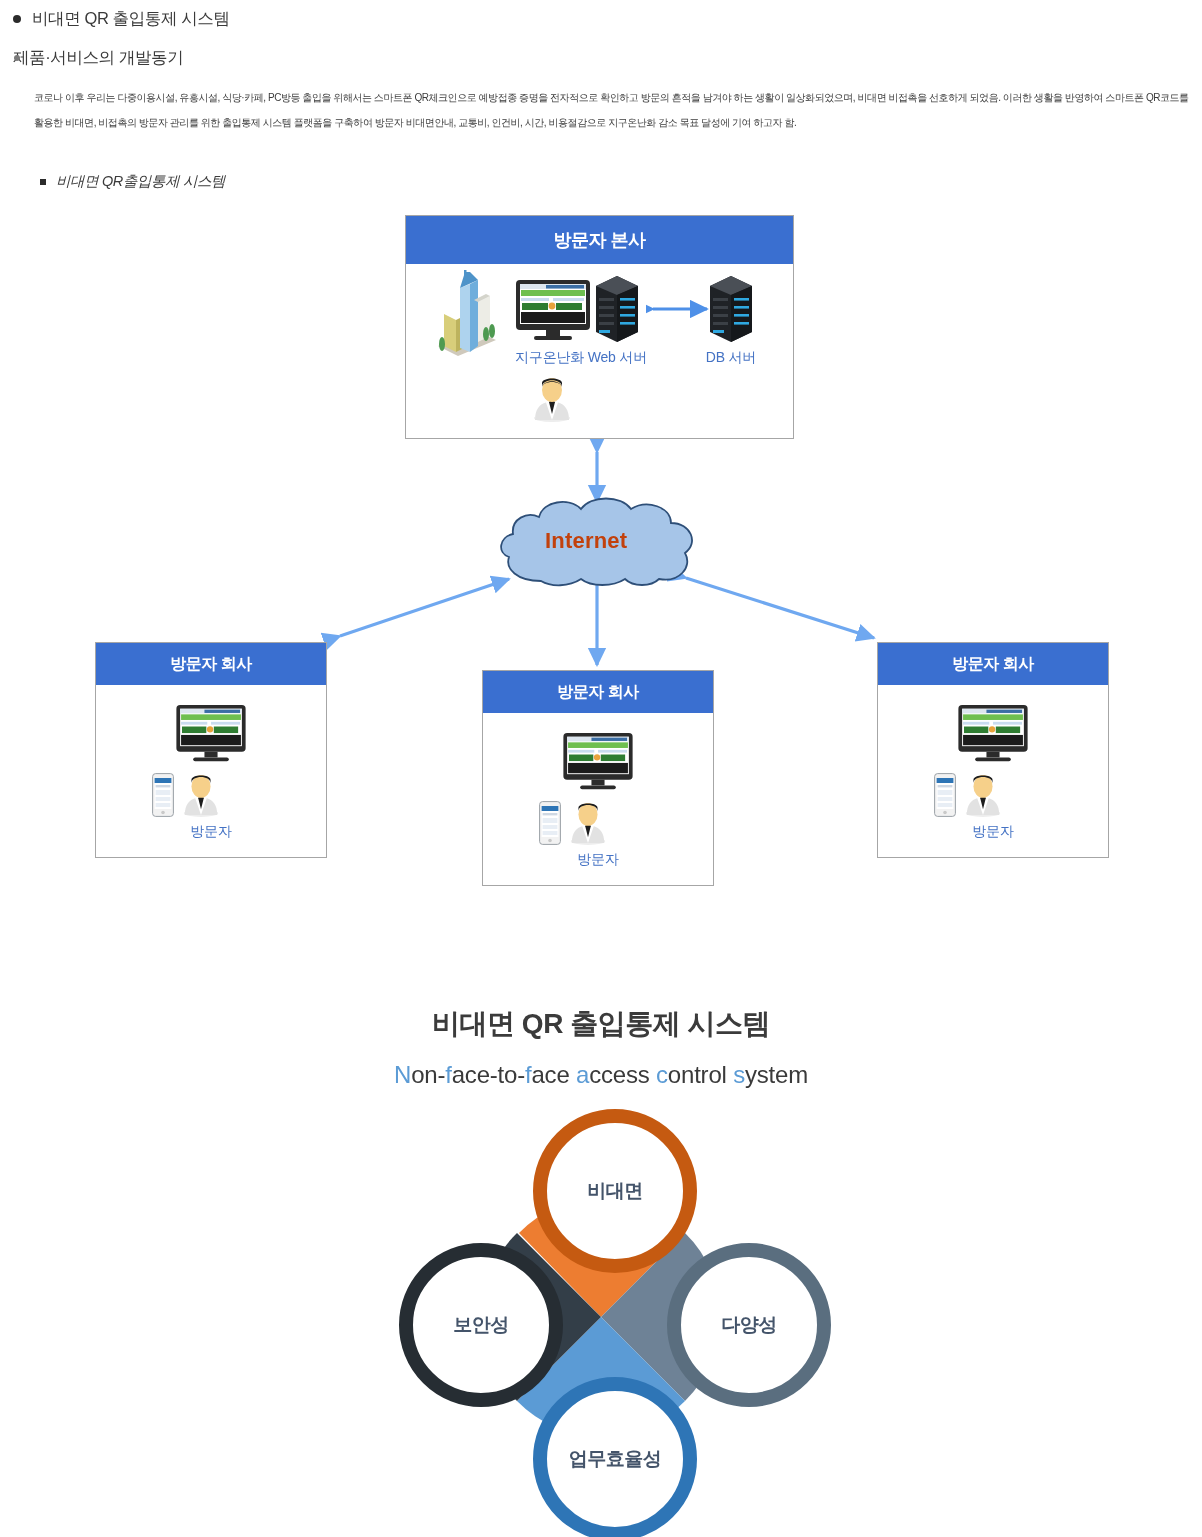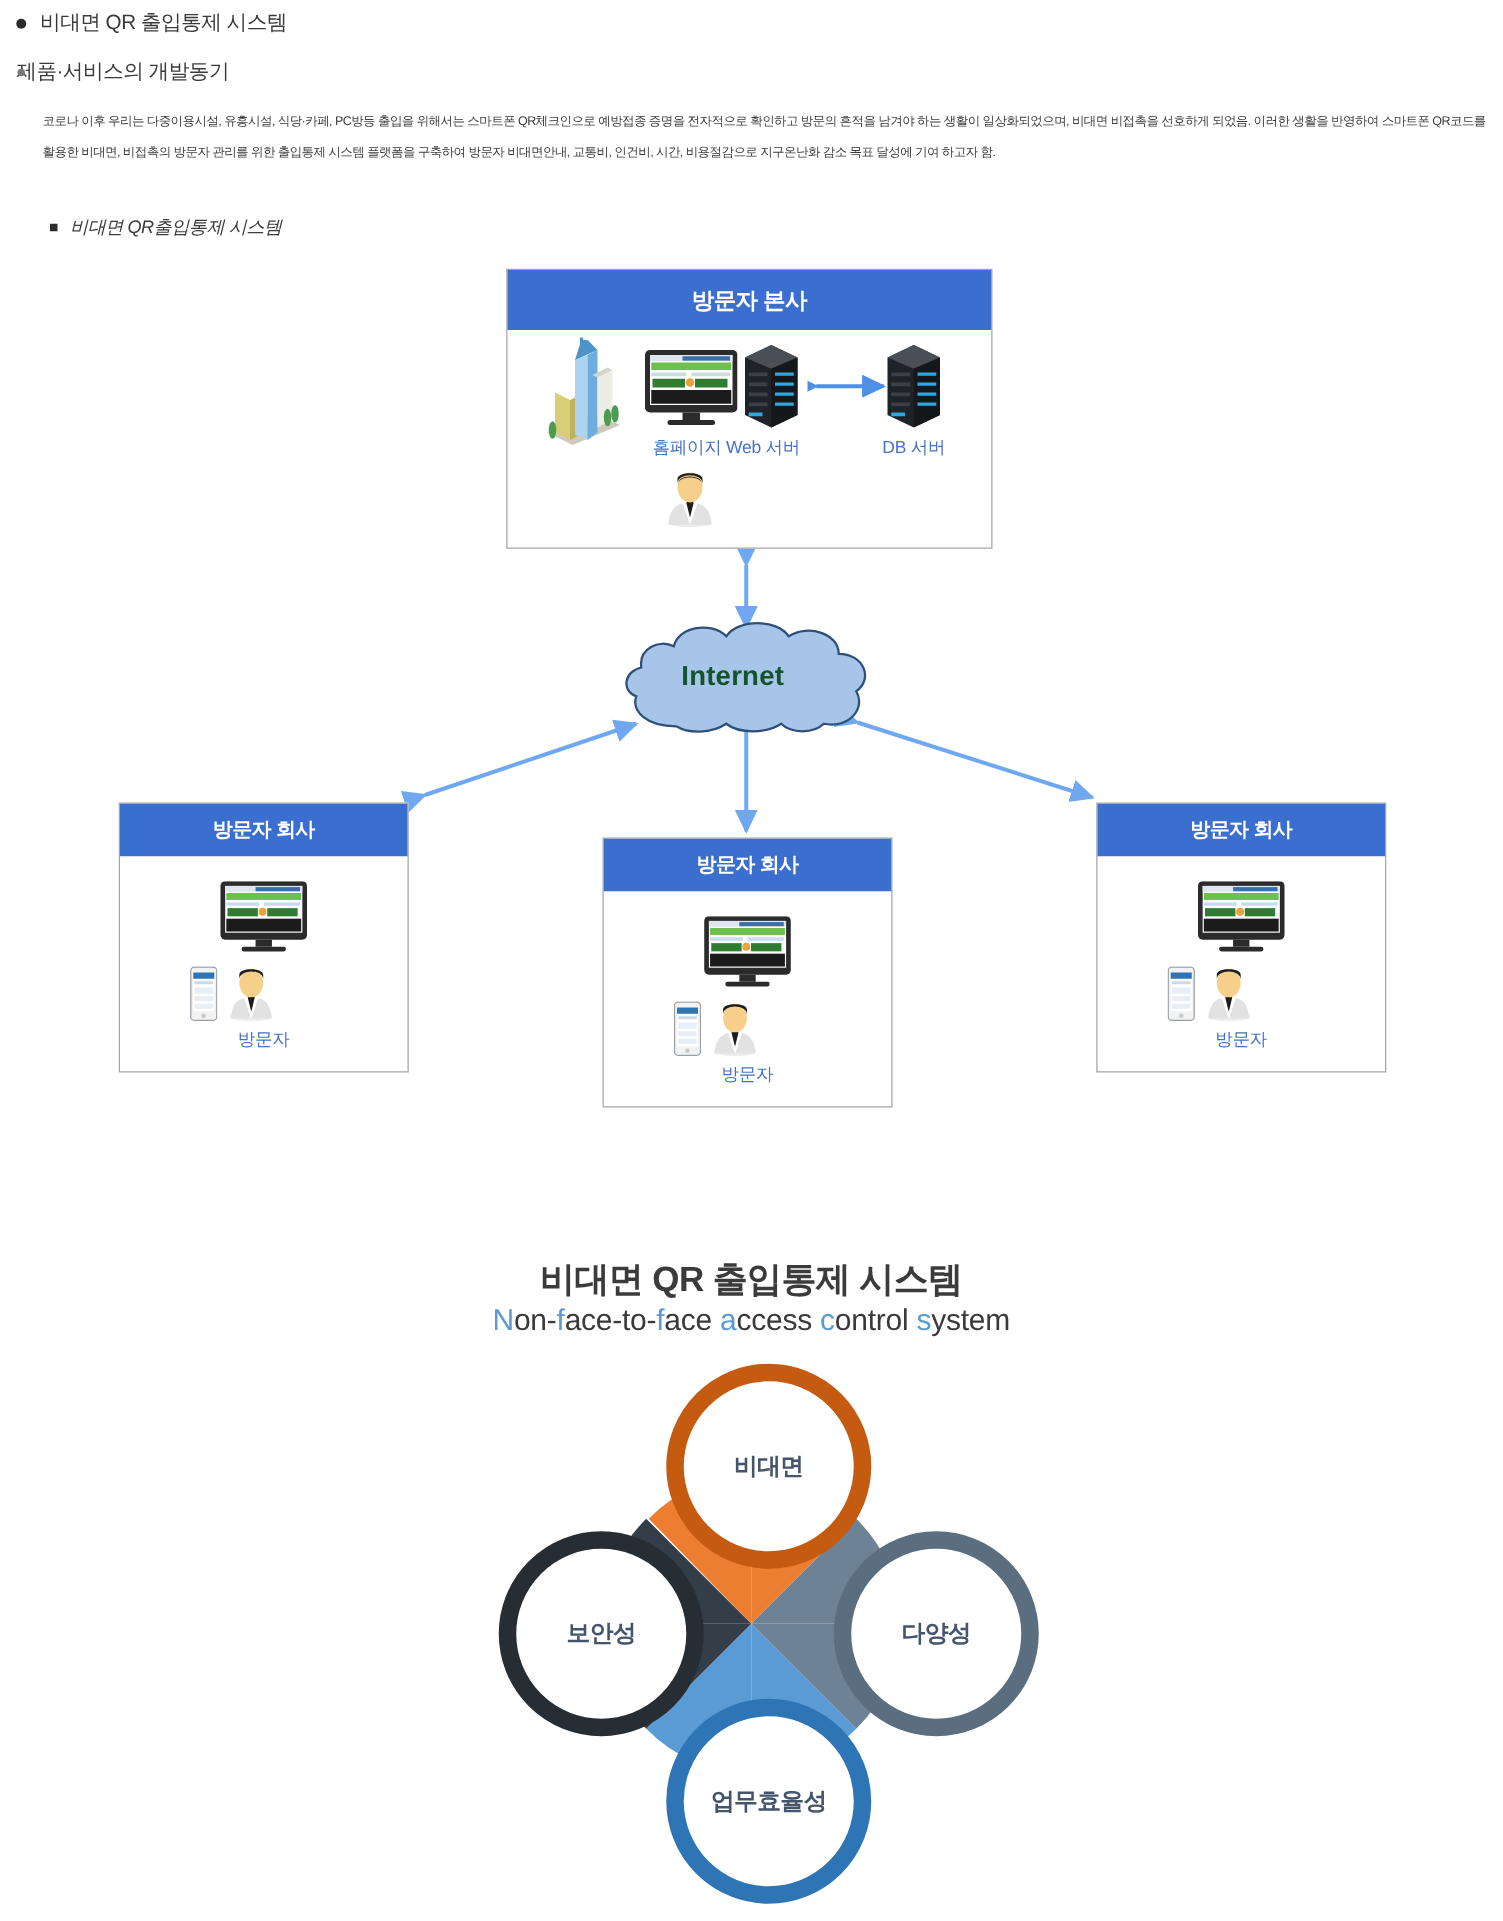--- a/index.html
+++ b/index.html
@@ -64,21 +64,21 @@
     color: #4472C4;
     font-size: 14px;
     text-align: center;
     letter-spacing: -0.2px;
     white-space: nowrap;
   }
 
   
   .cloud-label {
     position: absolute;
-    color: #14532d;
+    color: #c2410c;
     font-weight: bold;
     font-size: 22px;
     letter-spacing: 0.2px;
   }
 
   
   .bottom { position: absolute; left: 0; top: 975px; width: 1202px; height: 562px; }
   .big-title {
     text-align: center;
     font-size: 28px; font-weight: bold;
@@ -241,21 +241,21 @@
 
       <svg width="68" height="18" style="position:absolute;left:240px;top:36px;">
         <defs>
           <marker id="ah2" markerWidth="7" markerHeight="7" refX="5.4" refY="3.3" orient="auto">
             <path d="M0,0.4 L6,3.3 L0,6.2 z" fill="#4E90E8"></path>
           </marker>
         </defs>
         <line x1="7" y1="9" x2="61" y2="9" stroke="#4E90E8" stroke-width="3.2" marker-start="url(#ah2)" marker-end="url(#ah2)"></line>
       </svg>
 
-      <div class="lbl-blue" style="position:absolute; left:95px; top:85px; width:160px;">홈페이지 Web 서버</div>
+      <div class="lbl-blue" style="position:absolute; left:95px; top:85px; width:160px;">지구온난화 Web 서버</div>
       <div class="lbl-blue" style="position:absolute; left:272px; top:85px; width:106px;">DB 서버</div>
 
       <svg width="44" height="46" style="position:absolute;left:124px;top:112px;" viewBox="0 0 44 46">
         <ellipse cx="22" cy="42" rx="18" ry="4" fill="#ededed"></ellipse>
         <path d="M5,44 C5,31 13,26 22,26 C31,26 39,31 39,44 Z" fill="#ffffff"></path>
         <path d="M5,44 C5,33 10,28 16,26.5 L22,44 Z" fill="#e2e2e2"></path>
         <path d="M39,44 C39,33 34,28 28,26.5 L22,44 Z" fill="#e2e2e2"></path>
         <path d="M19,26 L22,38 L25,26 Z" fill="#1d1d1d"></path>
         <rect x="19.6" y="23" width="4.8" height="4" fill="#1d1d1d"></rect>
         <ellipse cx="22" cy="14" rx="10" ry="12" fill="#F6D08A"></ellipse>
@@ -397,21 +397,21 @@
       </svg>
       <div class="lbl-blue" style="position:absolute; left:0; top:138px; width:100%;">방문자</div>
     </div>
   </div>
 </div>
 
 <div class="bottom">
 
   <div class="big-title" style="margin-top:30px;">비대면 QR 출입통제 시스템</div>
 
-  <div class="sub-title" style="" id="concept-subtitle"><span class="hl">N</span><span>on-</span><span class="hl">f</span><span>ace-to-</span><span class="hl">f</span><span>ace </span><span class="hl">a</span><span>ccess </span><span class="hl">c</span><span>ontrol </span><span class="hl">s</span><span>ystem</span></div>
+  <div class="sub-title" style="margin-top:18px;" id="concept-subtitle"><span class="hl">N</span><span>on-</span><span class="hl">f</span><span>ace-to-</span><span class="hl">f</span><span>ace </span><span class="hl">a</span><span>ccess </span><span class="hl">c</span><span>ontrol </span><span class="hl">s</span><span>ystem</span></div>
 
   <div class="circle-wrap">
 
     <svg width="420" height="420" style="position:absolute;left:0;top:0;z-index:1;" viewBox="0 0 420 420">
 
       <path d="M210,210 L210,90 A120,120 0 0,1 294,126 L210,210 Z" fill="#ED7D31"></path>
       <path d="M128,126 A120,120 0 0,1 210,90 L210,210 Z" fill="#ED7D31"></path>
 
       <path d="M210,210 L294,126 A120,120 0 0,1 330,210 L210,210 Z" fill="#6E8296"></path>
       <path d="M210,210 L330,210 A120,120 0 0,1 294,294 L210,210 Z" fill="#6E8296"></path>

